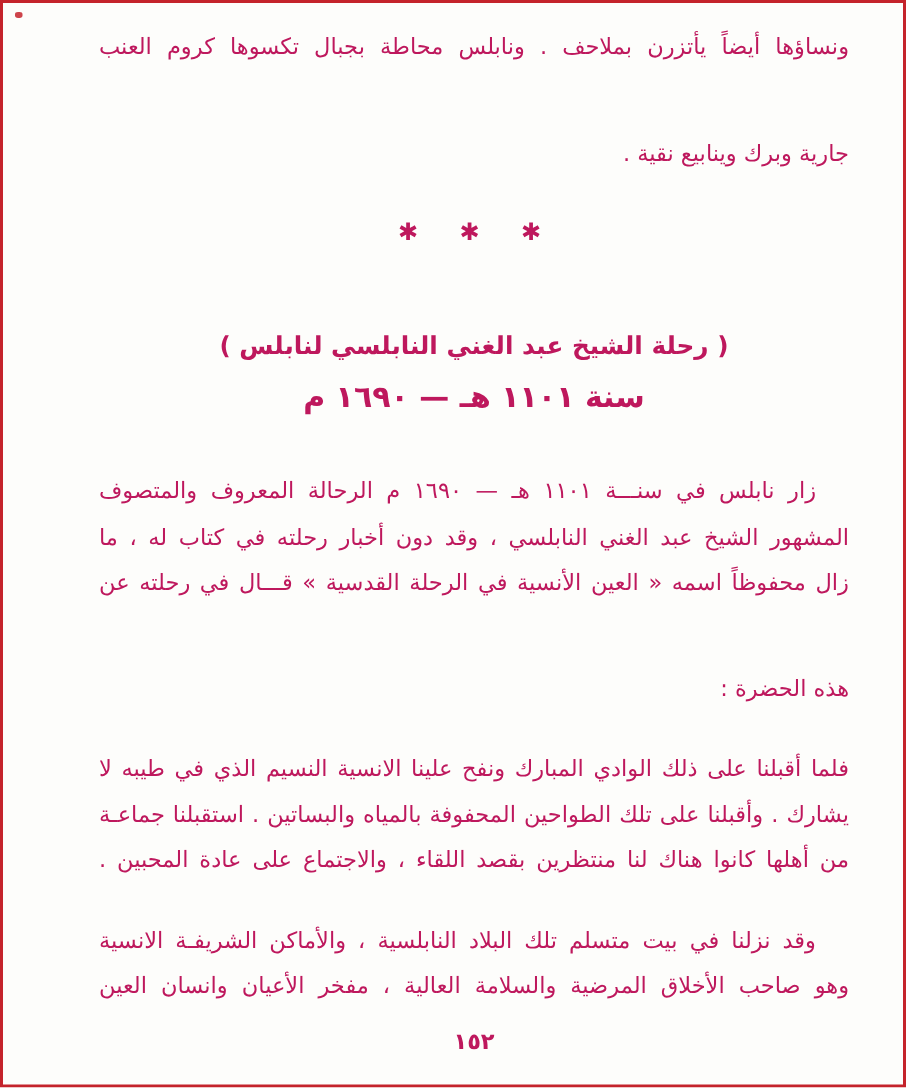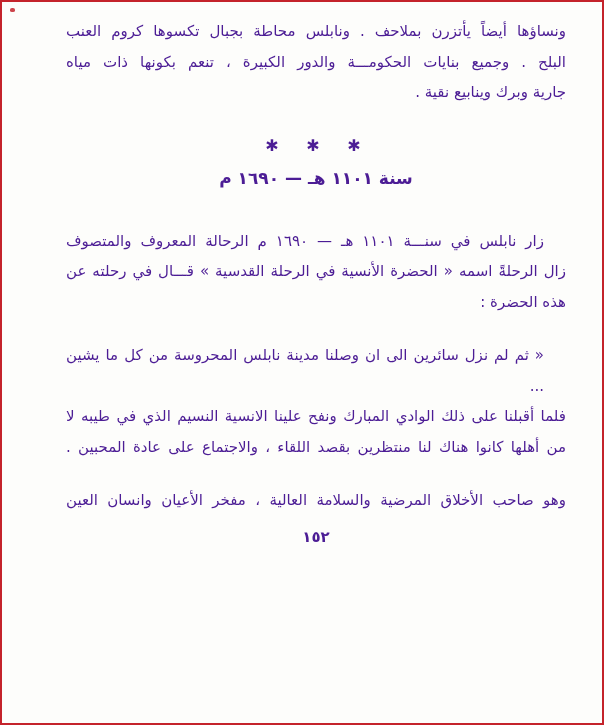--- a/index.html
+++ b/index.html
@@ -10,41 +10,41 @@
   .page {
     position: relative;
     box-sizing: border-box;
     width: 604px;
     height: 725px;
     border: 2px solid #c4232b;
     background: #fdfdfb;
     overflow: hidden;
     direction: rtl;
     font-family: "DejaVu Sans", sans-serif;
-    color: #4c1d95;
+    color: #be185d;
     padding: 14px 36px 0 64px;
   }
   .artifact {
     position: absolute;
     top: 6px;
     left: 8px;
     width: 5px;
     height: 4px;
     background: #c4232b;
     opacity: 0.85;
     border-radius: 40%;
   }
   .para { margin: 0; }
   .line {
     font-size: 15px;
     line-height: 30.5px;
     text-align: justify;
     text-align-last: justify;
   }
-  .line.short { text-align-last: right; }
+  .line.short { text-align-last: right; margin-top: 40px; }
   .line.indent { padding-right: 22px; }
   .separator {
     margin-top: 26px;
     line-height: 24px;
     font-size: 16px;
     font-weight: bold;
     text-align: center;
     text-align-last: center;
     letter-spacing: 6px;
     word-spacing: 10px;
@@ -53,21 +53,21 @@
     margin-top: 50px;
     line-height: 27px;
     font-size: 16.5px;
     font-weight: bold;
     text-align: center;
     text-align-last: center;
   }
   .heading-date {
     margin-top: 7px;
     line-height: 26px;
-    font-size: 17px;
+    font-size: 20px;
     font-weight: bold;
     text-align: center;
     text-align-last: center;
   }
   .p2 { margin-top: 35px; }
   .p3 { margin-top: 23px; }
   .p4 { margin-top: 23px; }
   .page-number {
     margin-top: 9px;
     line-height: 24px;
@@ -80,39 +80,41 @@
 </style>
 </head>
 <body>
 
 <div class="page">
 
   <span class="artifact"></span>
 
   <div class="para p1">
     <div class="line">ونساؤها أيضاً يأتزرن بملاحف . ونابلس محاطة بجبال تكسوها كروم العنب</div>
-    <div class="line">البلح . وجميع بنايات الحكومـــة والدور الكبيرة ، تنعم بكونها ذات مياه</div>
     <div class="line short">جارية وبرك وينابيع نقية .</div>
   </div>
 
   <div class="separator">✱ ✱ ✱</div>
 
+  <div class="heading-title">( رحلة الشيخ عبد الغني النابلسي لنابلس )</div>
   <div class="heading-date">سنة ١١٠١ هـ — ١٦٩٠ م</div>
 
   <div class="para p2">
     <div class="line indent">زار نابلس في سنـــة ١١٠١ هـ — ١٦٩٠ م الرحالة المعروف والمتصوف</div>
-    <div class="line">زال الرحلةً اسمه « الحضرة الأنسية في الرحلة القدسية » قـــال في رحلته عن</div>
+    <div class="line">المشهور الشيخ عبد الغني النابلسي ، وقد دون أخبار رحلته في كتاب له ، ما</div>
+    <div class="line">زال محفوظاً اسمه « العين الأنسية في الرحلة القدسية » قـــال في رحلته عن</div>
     <div class="line short">هذه الحضرة :</div>
   </div>
 
   <div class="para p3">
-    <div class="line indent">« ثم لم نزل سائرين الى ان وصلنا مدينة نابلس المحروسة من كل ما يشين ...</div>
     <div class="line">فلما أقبلنا على ذلك الوادي المبارك ونفح علينا الانسية النسيم الذي في طيبه لا</div>
+    <div class="line">يشارك . وأقبلنا على تلك الطواحين المحفوفة بالمياه والبساتين . استقبلنا جماعـة</div>
     <div class="line">من أهلها كانوا هناك لنا منتظرين بقصد اللقاء ، والاجتماع على عادة المحبين .</div>
   </div>
 
   <div class="para p4">
+    <div class="line indent">وقد نزلنا في بيت متسلم تلك البلاد النابلسية ، والأماكن الشريفـة الانسية</div>
     <div class="line">وهو صاحب الأخلاق المرضية والسلامة العالية ، مفخر الأعيان وانسان العين</div>
   </div>
 
   <div class="page-number">١٥٢</div>
 
 </div>
 
 </body></html>

